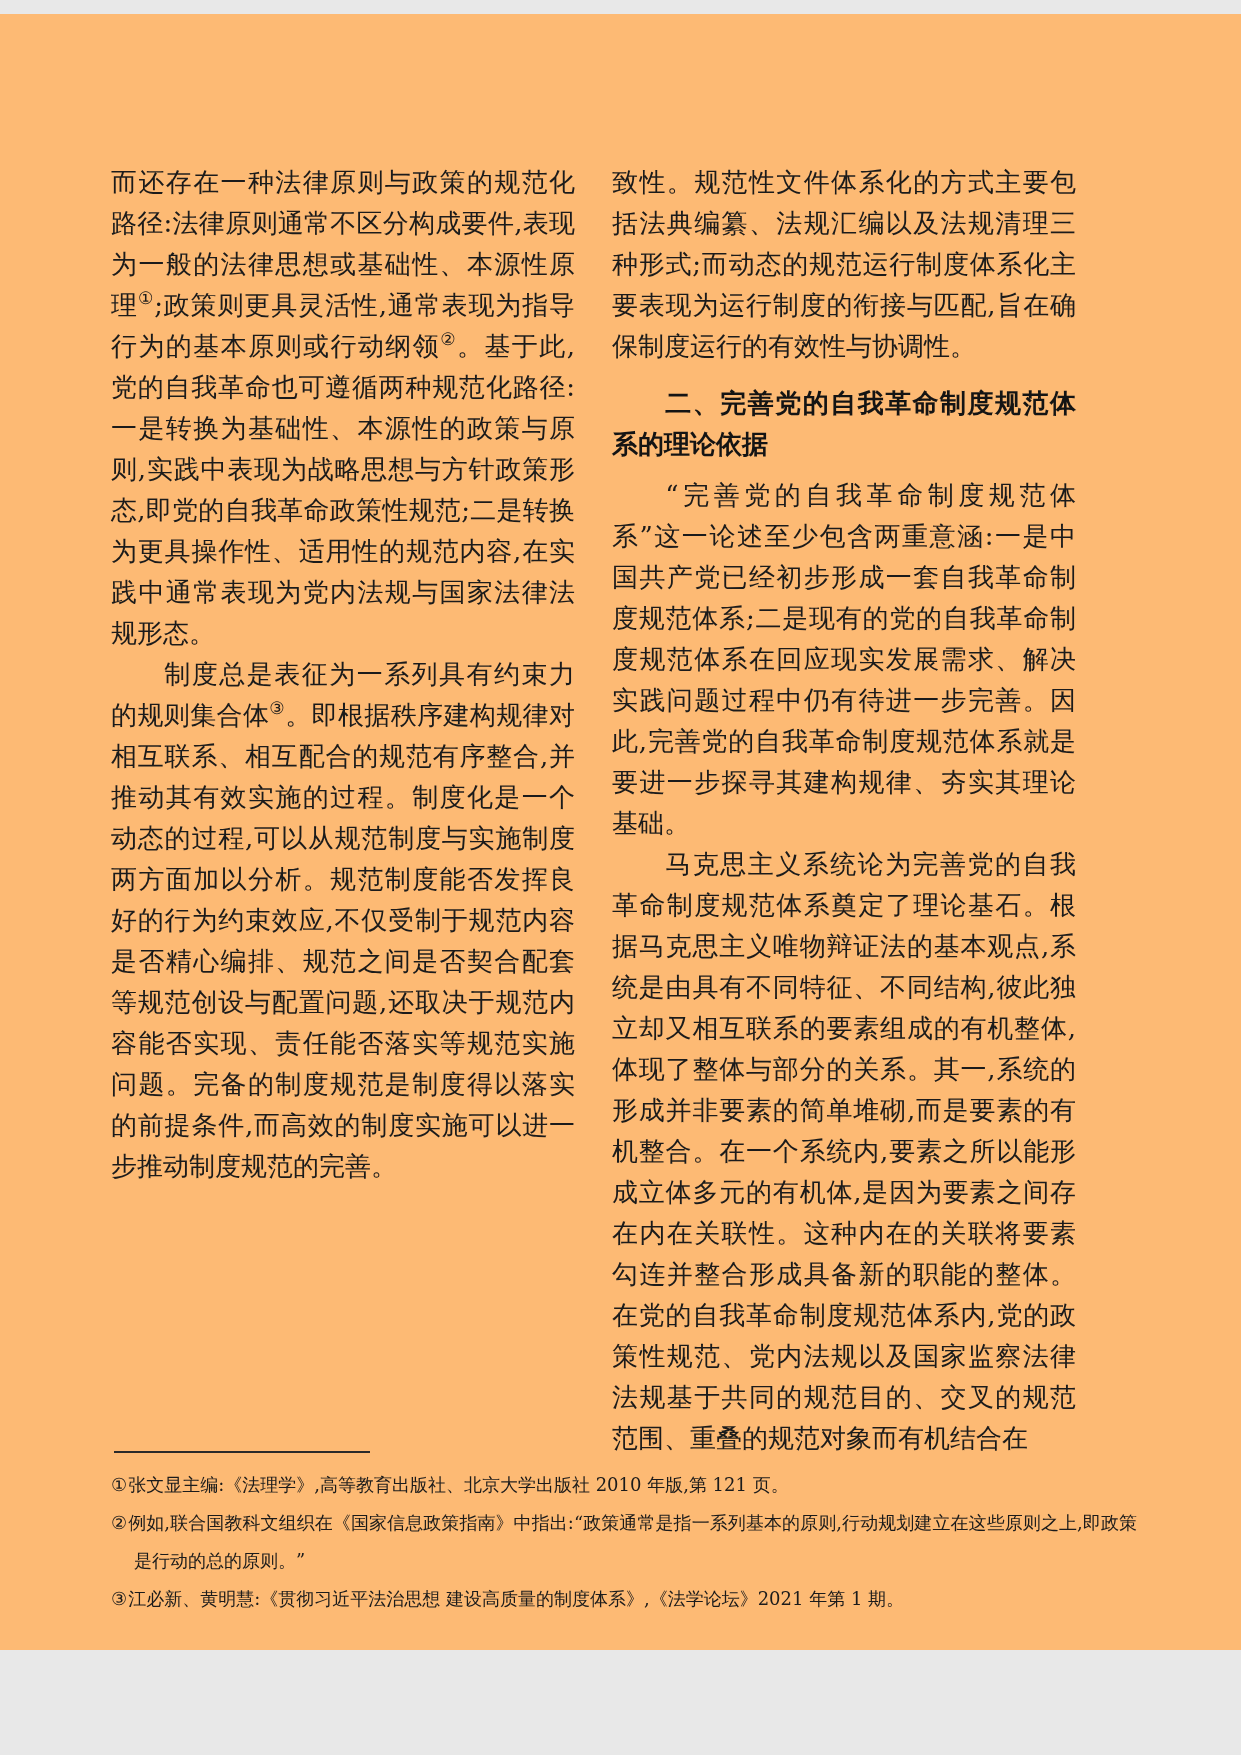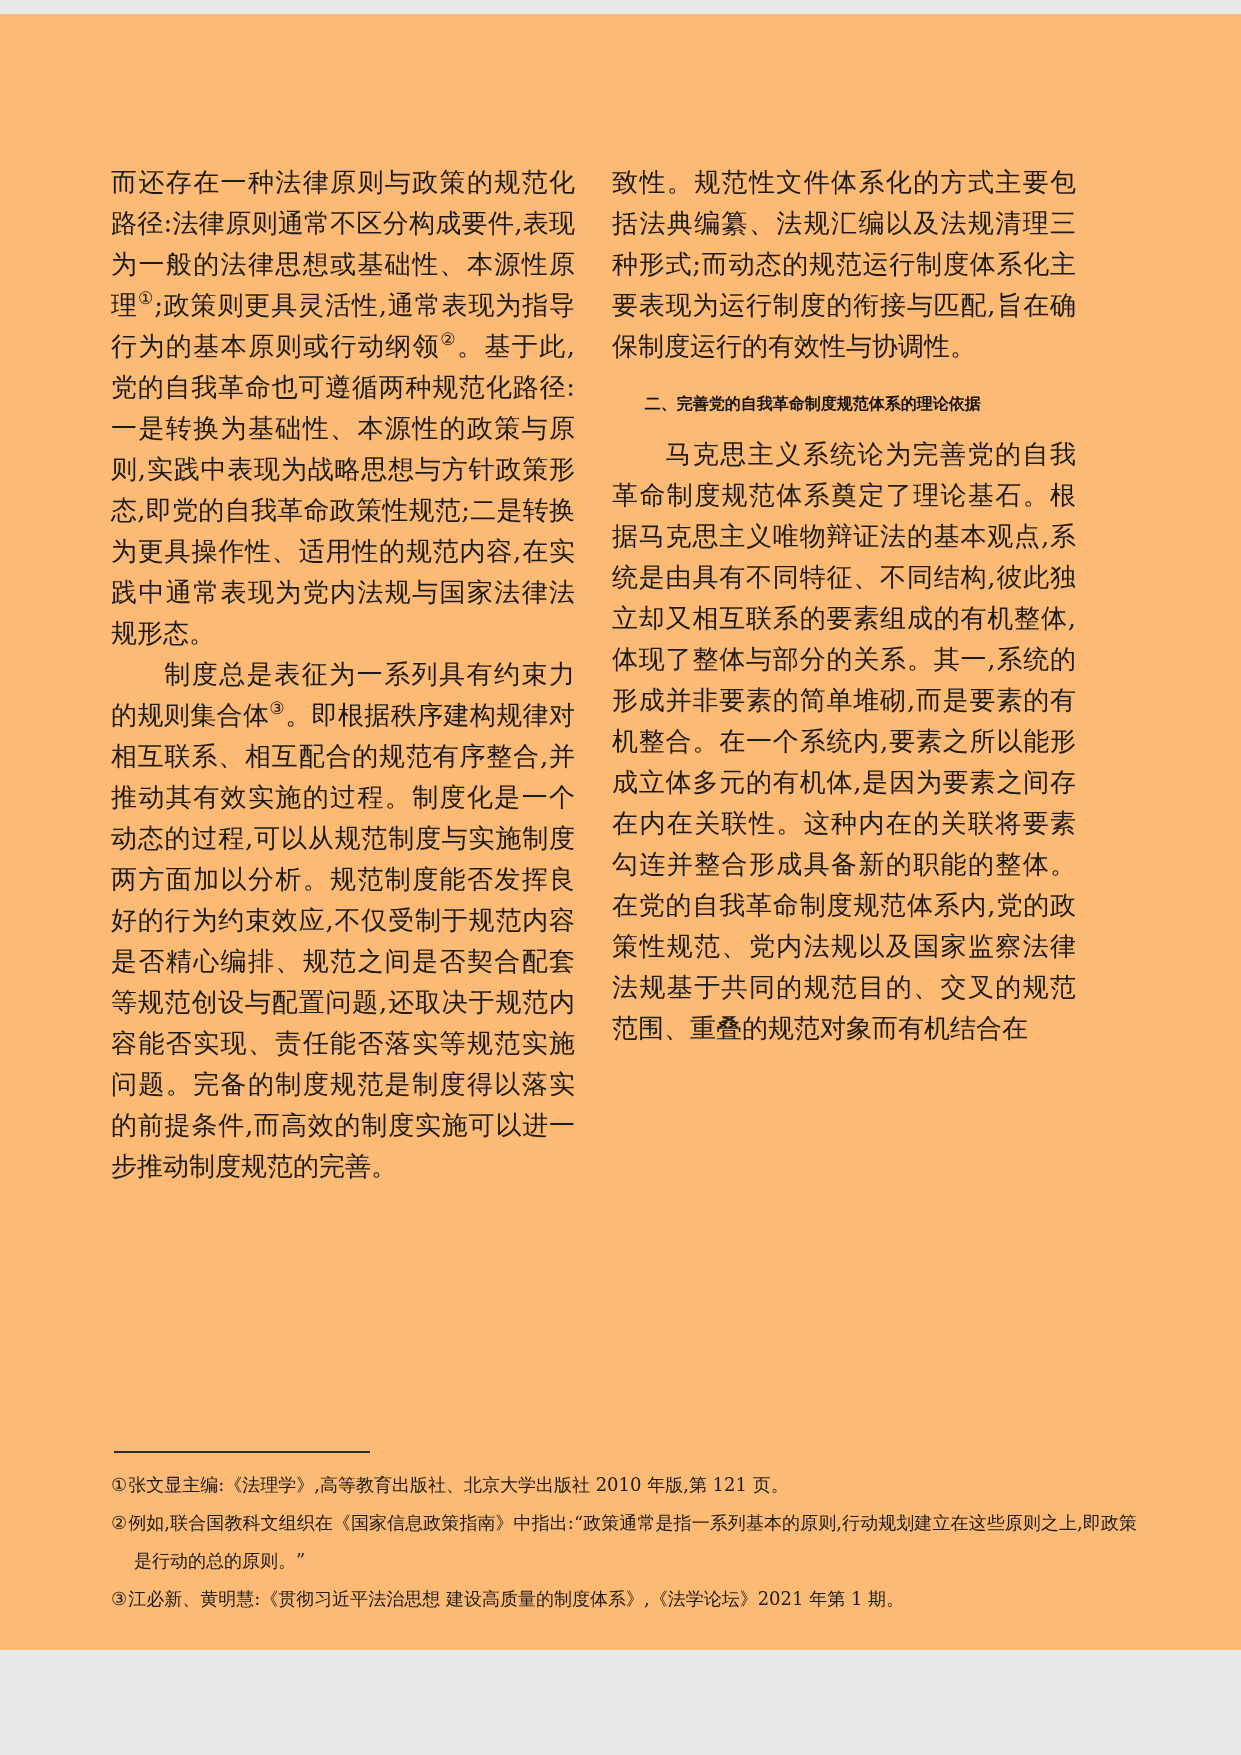--- a/index.html
+++ b/index.html
@@ -30,21 +30,21 @@
   p.indent{text-indent:2.05em;}
   sup.fnref{
     font-size:0.66em;
     vertical-align:super;
     line-height:0;
   }
   h2.section-heading{
     margin:16px 0 10px 0;
     font-family:"DejaVu Sans", sans-serif;
     font-weight:700;
-    font-size:16px;
+    font-size:26px;
     line-height:41px;
     text-align:justify;
     text-indent:2.05em;
     color:#141414;
   }
   .fn-divider{
     position:absolute;
     left:114px;
     top:1437px;
     width:256px;
@@ -88,20 +88,21 @@
 
     <p class="body indent"><span>制度总是表征为一系列具有约束力的规则集合体</span><sup class="fnref">③</sup><span>。即根据秩序建构规律对相互联系、相互配合的规范有序整合,并推动其有效实施的过程。制度化是一个动态的过程,可以从规范制度与实施制度两方面加以分析。规范制度能否发挥良好的行为约束效应,不仅受制于规范内容是否精心编排、规范之间是否契合配套等规范创设与配置问题,还取决于规范内容能否实现、责任能否落实等规范实施问题。完备的制度规范是制度得以落实的前提条件,而高效的制度实施可以进一步推动制度规范的完善。</span></p>
 
   </div>
 
   <div class="col col-right">
     <p class="body">致性。规范性文件体系化的方式主要包括法典编纂、法规汇编以及法规清理三种形式;而动态的规范运行制度体系化主要表现为运行制度的衔接与匹配,旨在确保制度运行的有效性与协调性。</p>
 
     <h2 class="section-heading">二、完善党的自我革命制度规范体系的理论依据</h2>
 
+    <p class="body indent">“完善党的自我革命制度规范体系”这一论述至少包含两重意涵:一是中国共产党已经初步形成一套自我革命制度规范体系;二是现有的党的自我革命制度规范体系在回应现实发展需求、解决实践问题过程中仍有待进一步完善。因此,完善党的自我革命制度规范体系就是要进一步探寻其建构规律、夯实其理论基础。</p>
 
 
     <p class="body indent">马克思主义系统论为完善党的自我革命制度规范体系奠定了理论基石。根据马克思主义唯物辩证法的基本观点,系统是由具有不同特征、不同结构,彼此独立却又相互联系的要素组成的有机整体,体现了整体与部分的关系。其一,系统的形成并非要素的简单堆砌,而是要素的有机整合。在一个系统内,要素之所以能形成立体多元的有机体,是因为要素之间存在内在关联性。这种内在的关联将要素勾连并整合形成具备新的职能的整体。在党的自我革命制度规范体系内,党的政策性规范、党内法规以及国家监察法律法规基于共同的规范目的、交叉的规范范围、重叠的规范对象而有机结合在</p>
   </div>
 
   <div class="fn-divider"></div>
 
   <div class="footnotes">
     <p class="fn"><span class="fn-marker">①</span><span class="fn-text">张文显主编:《法理学》,高等教育出版社、北京大学出版社 2010 年版,第 121 页。</span></p>
     <p class="fn"><span class="fn-marker">②</span><span class="fn-text">例如,联合国教科文组织在《国家信息政策指南》中指出:“政策通常是指一系列基本的原则,行动规划建立在这些原则之上,即政策是行动的总的原则。”</span></p>

